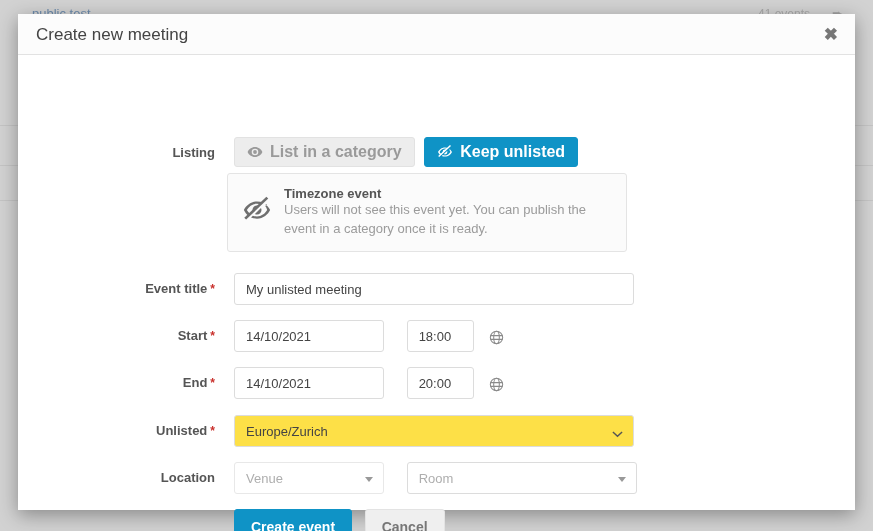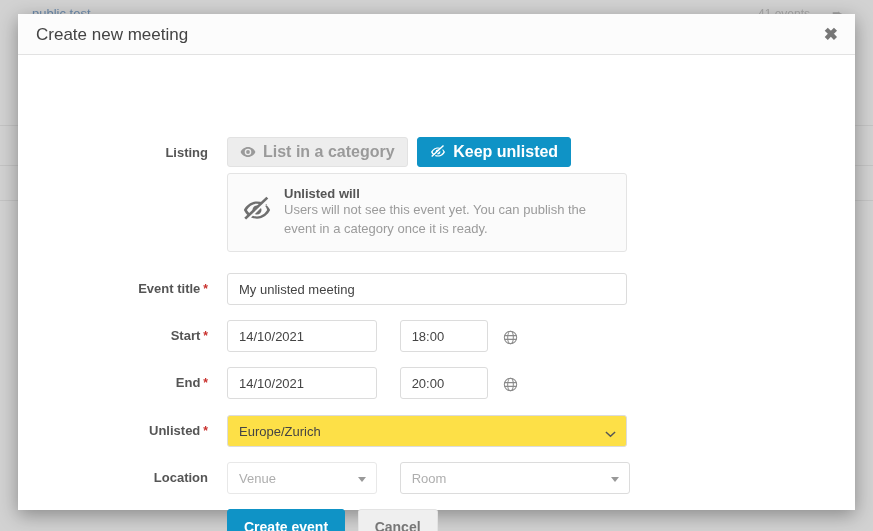--- a/index.html
+++ b/index.html
@@ -105,21 +105,21 @@
 
   .modal-body {
     position: relative;
     padding: 0;
     height: 454px;
   }
 
   
   .form-row {
     position: absolute;
-    left: 0;
+    left: 7px;
     width: 100%;
     height: 34px;
   }
   .form-label {
     position: absolute;
     left: 0;
     width: 190px;
     text-align: right;
     font-weight: bold;
     font-size: 13px;
@@ -147,21 +147,21 @@
     background: #fff;
     font-size: 13px;
     color: #444;
     padding: 0 11px;
     font-family: "Liberation Sans", sans-serif;
     outline: none;
   }
   .txt::placeholder { color: #aaa; }
   .txt-wide { width: 400px; }
   .txt-date { width: 150px; }
-  .txt-time { width: 88px; }
+  .txt-time { width: 67px; }
 
   .globe {
     display: inline-block;
     vertical-align: middle;
     margin-left: 12px;
     width: 15px;
     height: 15px;
     color: #8a8a8a;
     cursor: pointer;
   }
@@ -363,21 +363,21 @@
 
     <div class="info-box">
       <span class="info-icon">
         <svg viewBox="0 0 16 16" width="30" height="30" fill="currentColor" aria-hidden="true">
           <path d="M8 3.4c-3.3 0-6 2.3-7 4.6 0.5 1.1 1.4 2.3 2.6 3.2l1-1A5.9 5.9 0 0 1 2.6 8C3.7 6 5.7 4.6 8 4.6c0.8 0 1.5 0.2 2.2 0.4l1-1C10.3 3.6 9.2 3.4 8 3.4zM13.4 4.9l-1 1A5.9 5.9 0 0 1 13.4 8c-1.1 2-3.1 3.4-5.4 3.4-0.8 0-1.5-0.2-2.2-0.4l-1 1c1 0.4 2 0.6 3.2 0.6 3.3 0 6-2.3 7-4.6-0.5-1.1-1.4-2.2-2.6-3.1z"></path>
           <path d="M2.2 13.1l-1-1L13 0.9l1 1z"></path>
           <path d="M8 5.6A2.4 2.4 0 0 0 5.6 8c0 0.4 0.1 0.8 0.3 1.1l3.2-3.2C8.8 5.7 8.4 5.6 8 5.6zM10.1 6.9L6.9 10.1c0.3 0.2 0.7 0.3 1.1 0.3A2.4 2.4 0 0 0 10.4 8c0-0.4-0.1-0.8-0.3-1.1z"></path>
         </svg>
       </span>
       <span class="info-text">
-        <span class="info-title">Unlisted will</span>
+        <span class="info-title">Timezone event</span>
         <div class="info-desc">Users will not see this event yet. You can publish the event in a category once it is ready.</div>
       </span>
     </div>
 
     <div class="form-row" style="top:218px;">
       <div class="form-label">
         <span>Event title</span><span class="req">*</span>
       </div>
       <div class="field-area">
         <input class="txt txt-wide" type="text" value="My unlisted meeting" style="">

